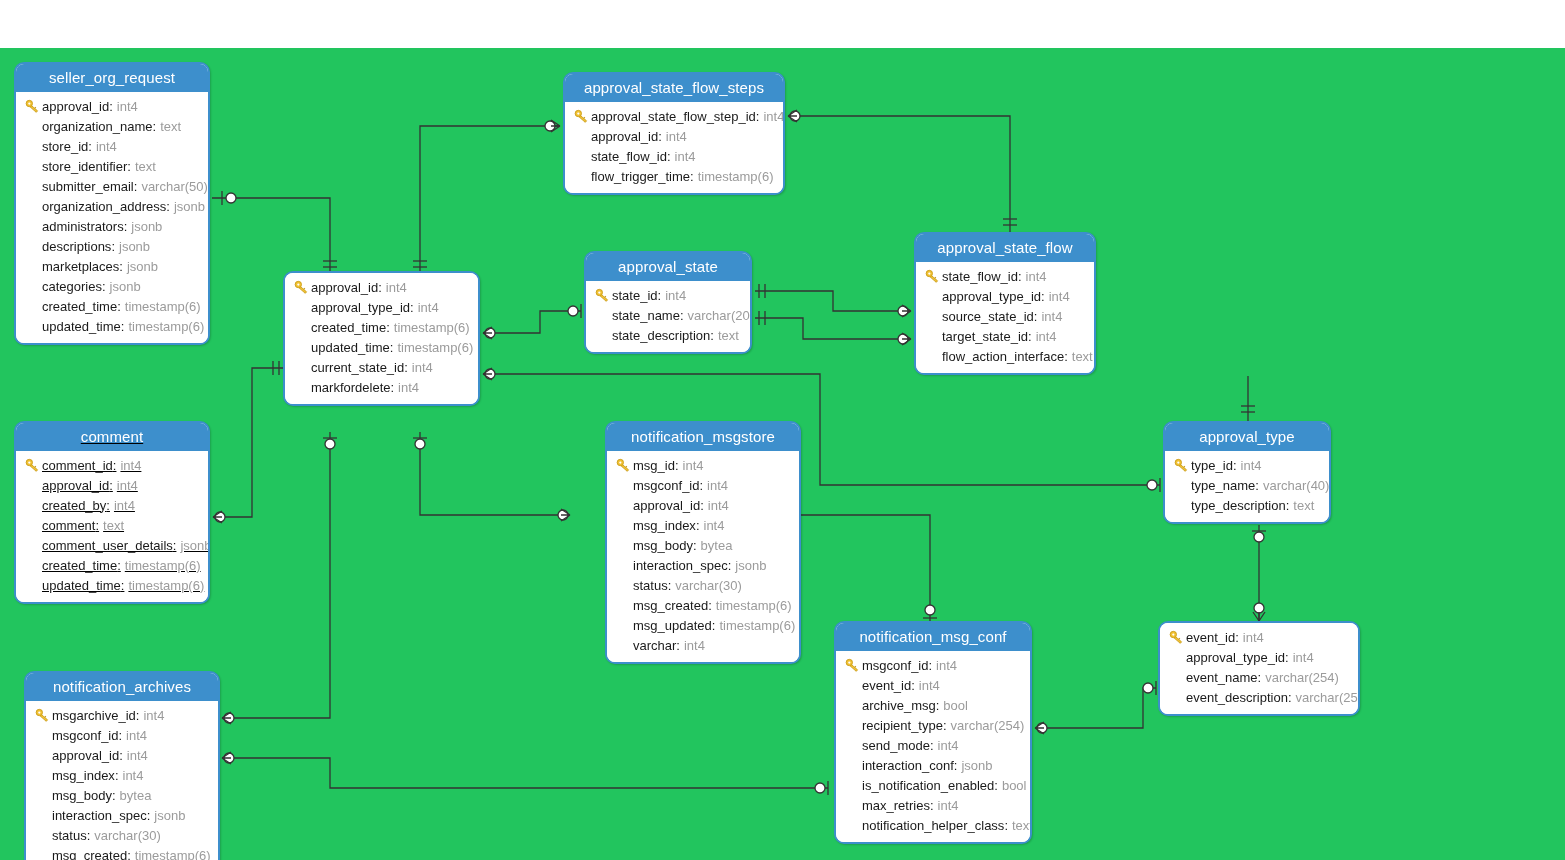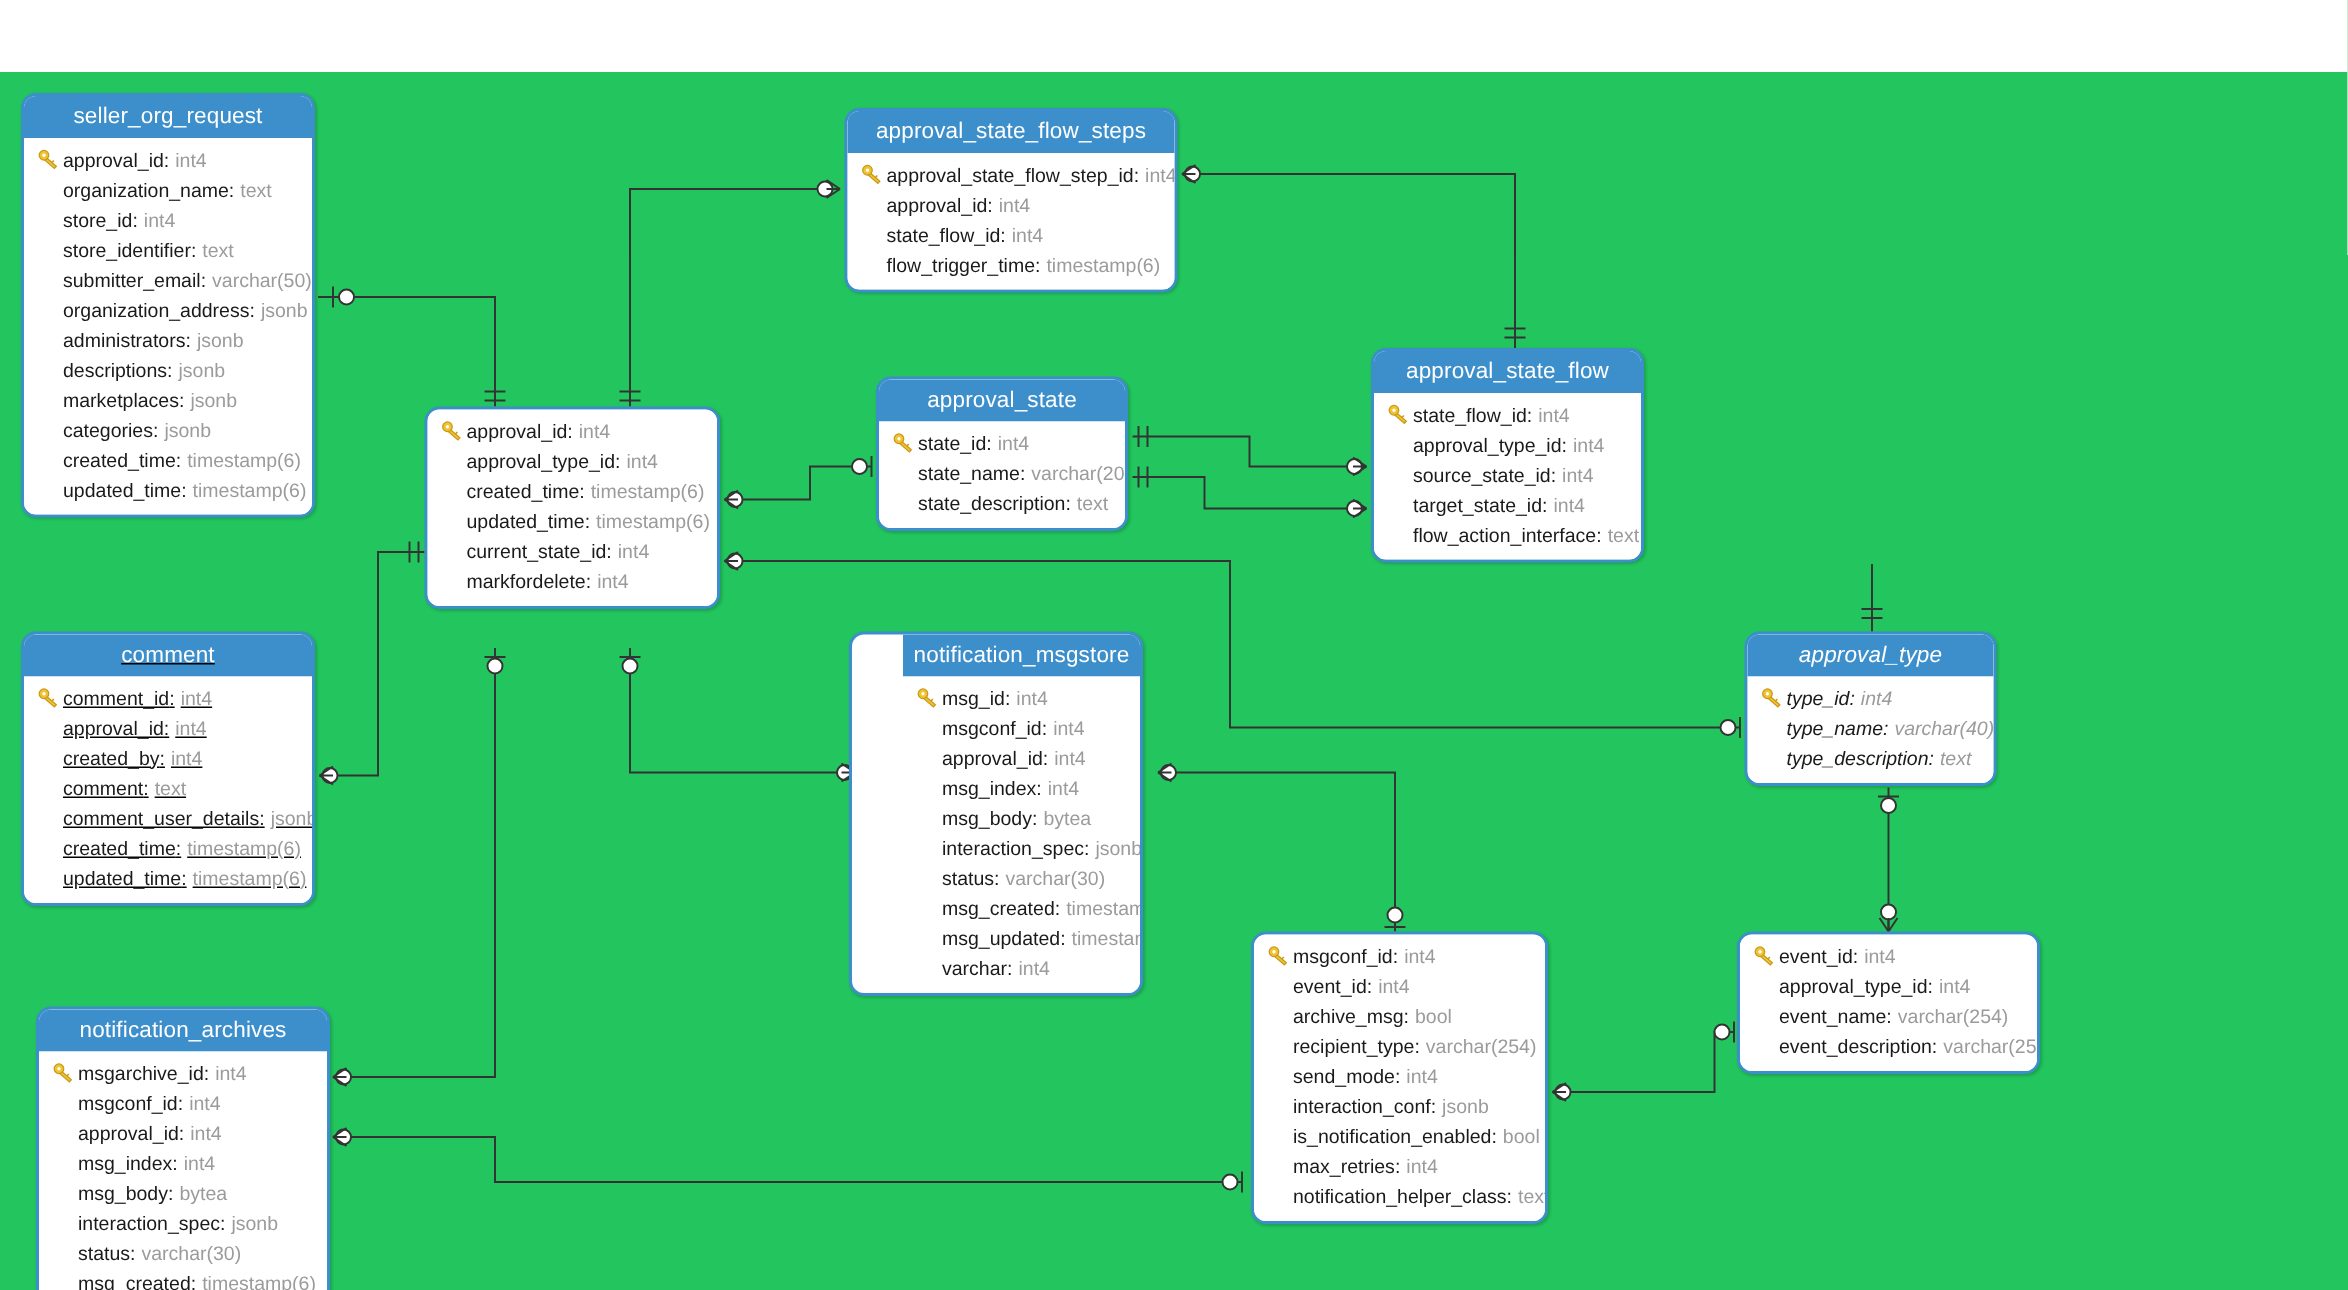--- a/index.html
+++ b/index.html
@@ -507,21 +507,21 @@
             <span class="col-type">timestamp(6)</span>
           </div>
           <div class="col-row">
             <span class="key-slot"></span>
             <span class="col-name">updated_time</span>
             <span class="col-sep">:</span>
             <span class="col-type">timestamp(6)</span>
           </div>
         </div>
       </div>
-      <div class="table-box" style="left: 566px; top: 373px; width: 196px; padding-left: 34px;">
+      <div class="table-box" style="left: 605px; top: 373px; width: 196px;">
         <div class="table-header">notification_msgstore</div>
         <div class="table-body">
           <div class="col-row">
             <span class="key-slot">
               <svg width="15" height="15" viewBox="0 0 16 16">
                 <g>
                   <path d="M6.6 6.8 L13.4 12.6 L12.0 14.2 L5.3 8.3 Z" fill="#f2c232" stroke="#c79a17" stroke-width="0.9"></path>
                   <path d="M10.3 10.0 L11.6 8.6" stroke="#c79a17" stroke-width="1.1"></path>
                   <circle cx="4.6" cy="4.8" r="3.4" fill="#f2c232" stroke="#c79a17" stroke-width="0.9"></circle>
                   <circle cx="4.6" cy="4.8" r="1.2" fill="#ffffff"></circle>
@@ -581,21 +581,21 @@
             <span class="col-type">timestamp(6)</span>
           </div>
           <div class="col-row">
             <span class="key-slot"></span>
             <span class="col-name">varchar</span>
             <span class="col-sep">:</span>
             <span class="col-type">int4</span>
           </div>
         </div>
       </div>
-      <div class="table-box" style="left: 1163px; top: 373px; width: 168px; font-style: italic;">
+      <div class="table-box" style="left: 1163px; top: 373px; width: 168px;">
         <div class="table-header">approval_type</div>
         <div class="table-body">
           <div class="col-row">
             <span class="key-slot">
               <svg width="15" height="15" viewBox="0 0 16 16">
                 <g>
                   <path d="M6.6 6.8 L13.4 12.6 L12.0 14.2 L5.3 8.3 Z" fill="#f2c232" stroke="#c79a17" stroke-width="0.9"></path>
                   <path d="M10.3 10.0 L11.6 8.6" stroke="#c79a17" stroke-width="1.1"></path>
                   <circle cx="4.6" cy="4.8" r="3.4" fill="#f2c232" stroke="#c79a17" stroke-width="0.9"></circle>
                   <circle cx="4.6" cy="4.8" r="1.2" fill="#ffffff"></circle>
@@ -614,20 +614,21 @@
           </div>
           <div class="col-row">
             <span class="key-slot"></span>
             <span class="col-name">type_description</span>
             <span class="col-sep">:</span>
             <span class="col-type">text</span>
           </div>
         </div>
       </div>
       <div class="table-box" style="left: 834px; top: 573px; width: 198px;">
+        <div class="table-header">notification_msg_conf</div>
         <div class="table-body">
           <div class="col-row">
             <span class="key-slot">
               <svg width="15" height="15" viewBox="0 0 16 16">
                 <g>
                   <path d="M6.6 6.8 L13.4 12.6 L12.0 14.2 L5.3 8.3 Z" fill="#f2c232" stroke="#c79a17" stroke-width="0.9"></path>
                   <path d="M10.3 10.0 L11.6 8.6" stroke="#c79a17" stroke-width="1.1"></path>
                   <circle cx="4.6" cy="4.8" r="3.4" fill="#f2c232" stroke="#c79a17" stroke-width="0.9"></circle>
                   <circle cx="4.6" cy="4.8" r="1.2" fill="#ffffff"></circle>
                 </g>

